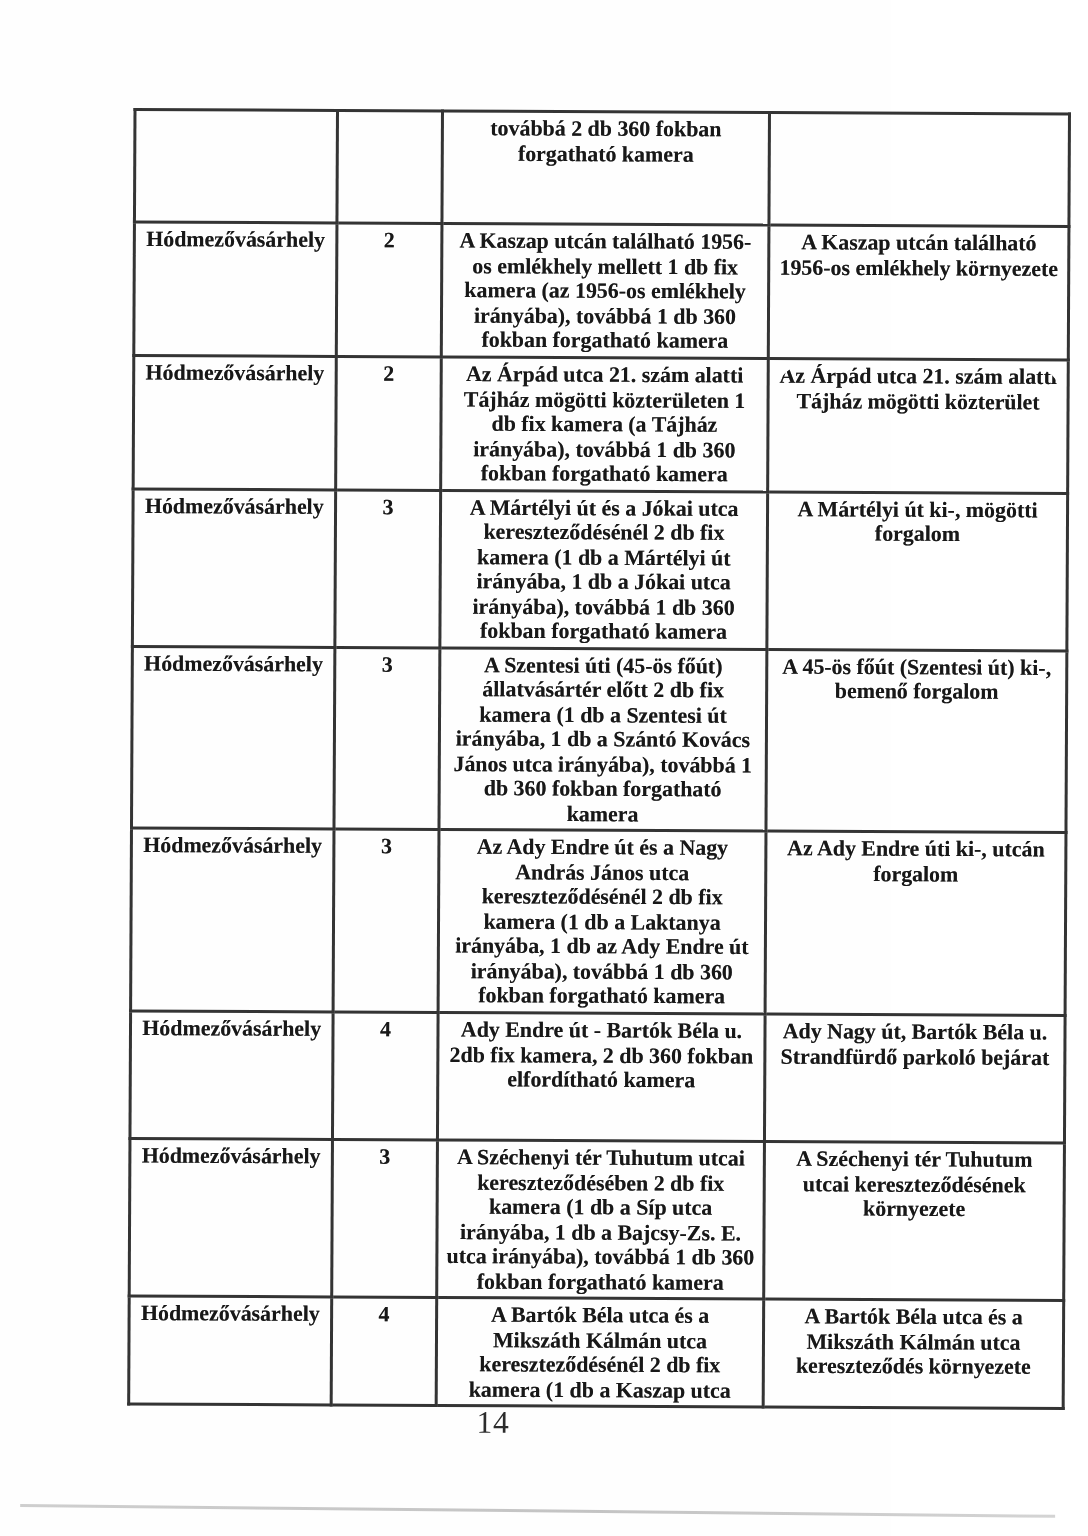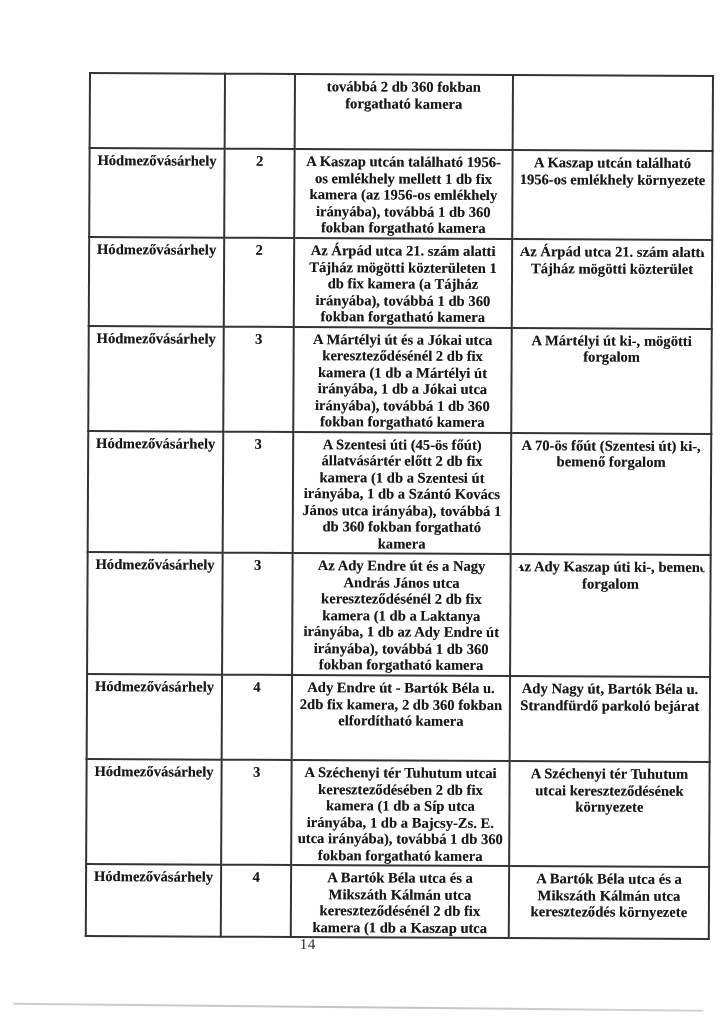--- a/index.html
+++ b/index.html
@@ -43,24 +43,24 @@
     white-space: pre-line;
     padding: 3px 2px 1px 2px;
     overflow: hidden;
   }
   td.c-city { text-align: center; padding-left: 3px; }
   td.c-num  { text-align: center; }
   td.c-desc { text-align: center; padding-left: 3px; padding-right: 3px; }
   td.c-area { text-align: center; padding-left: 3px; padding-right: 3px; border-radius: 31px; }
   .page-number {
     position: absolute;
-    left: 304px;
+    left: 322px;
     top: 935px;
     font-family: "Liberation Serif", serif;
-    font-size: 15px;
+    font-size: 21px;
     font-weight: normal;
     color: #2c2c2c;
     letter-spacing: 0.5px;
   }
   .scan-line {
     position: absolute;
     left: 18px;
     top: 1003px;
     width: 690px;
     height: 1.5px;
@@ -128,34 +128,34 @@
         <tr style="height:113px">
           <td class="c-city">Hódmezővásárhely</td>
           <td class="c-num">3</td>
           <td class="c-desc">A Szentesi úti (45-ös főút)
 állatvásártér előtt 2 db fix
 kamera (1 db a Szentesi út
 irányába, 1 db a Szántó Kovács
 János utca irányába), továbbá 1
 db 360 fokban forgatható
 kamera</td>
-          <td class="c-area">A 70-ös főút (Szentesi út) ki-,
+          <td class="c-area">A 45-ös főút (Szentesi út) ki-,
 bemenő forgalom</td>
         </tr>
         <tr style="height:122px">
           <td class="c-city">Hódmezővásárhely</td>
           <td class="c-num">3</td>
           <td class="c-desc">Az Ady Endre út és a Nagy
 András János utca
 kereszteződésénél 2 db fix
 kamera (1 db a Laktanya
 irányába, 1 db az Ady Endre út
 irányába), továbbá 1 db 360
 fokban forgatható kamera</td>
-          <td class="c-area">Az Ady Kaszap úti ki-, bemenő
+          <td class="c-area">Az Ady Endre úti ki-, utcán
 forgalom</td>
         </tr>
         <tr style="height:85px">
           <td class="c-city">Hódmezővásárhely</td>
           <td class="c-num">4</td>
           <td class="c-desc">Ady Endre út - Bartók Béla u.
 2db fix kamera, 2 db 360 fokban
 elfordítható kamera</td>
           <td class="c-area">Ady Nagy út, Bartók Béla u.
 Strandfürdő parkoló bejárat</td>

